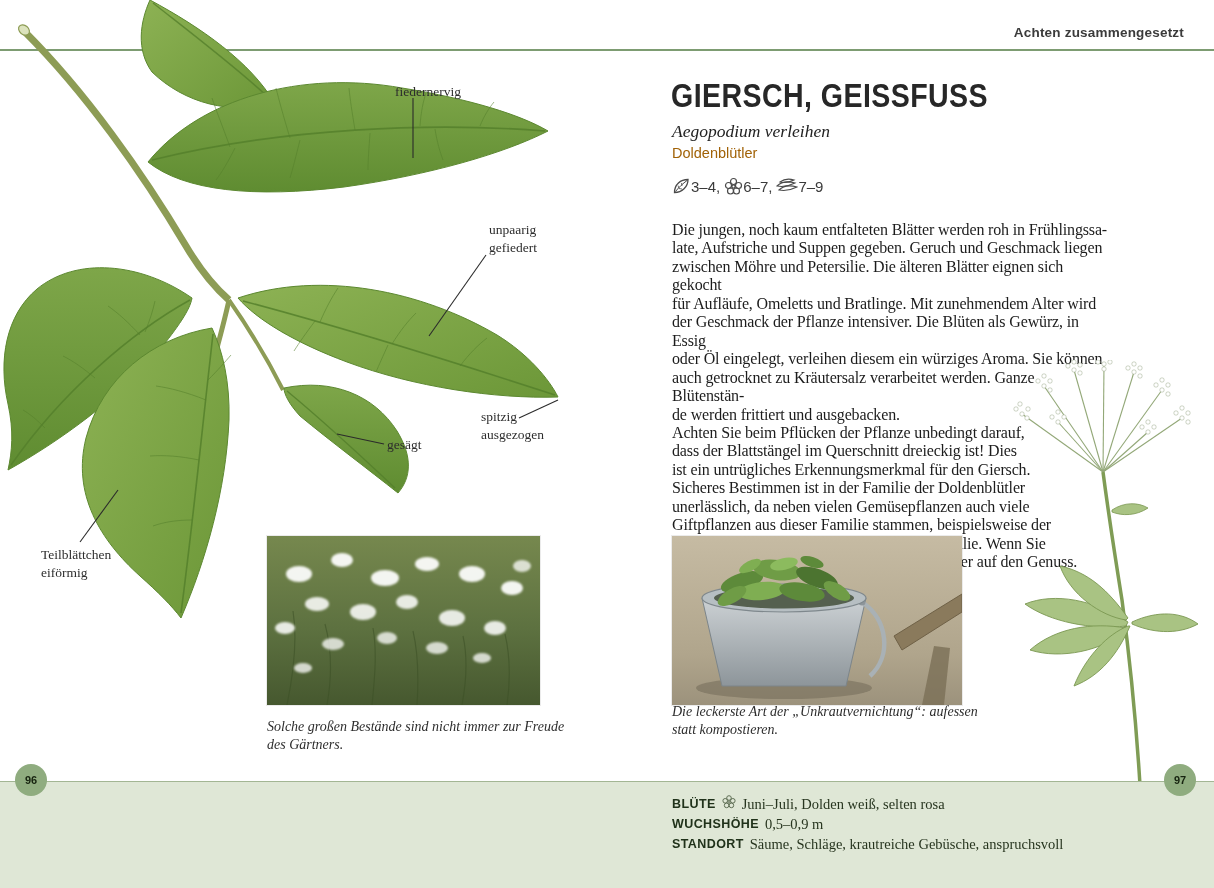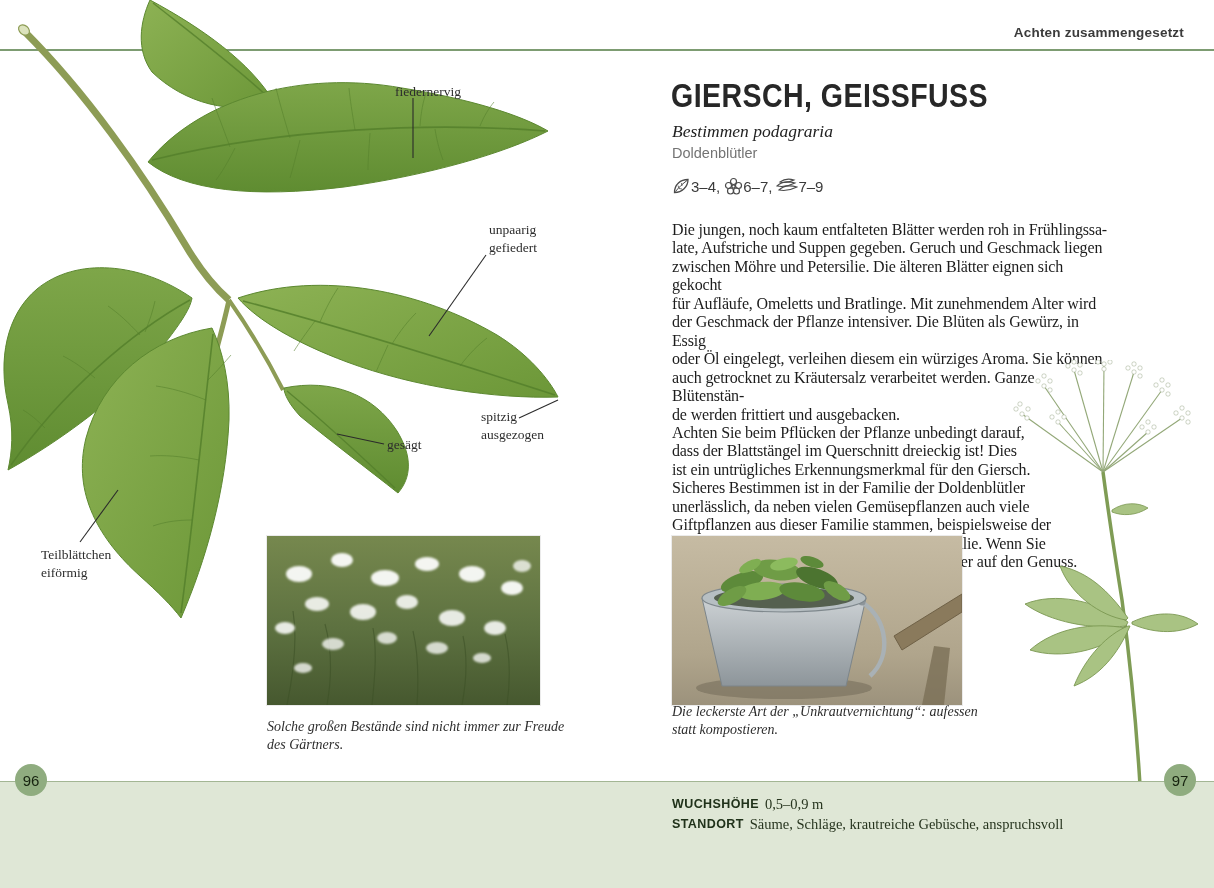--- a/index.html
+++ b/index.html
@@ -17,38 +17,38 @@
 
   
   .photo{box-shadow:0 0 0 1px rgba(0,0,0,.08);}
   .caption{font-style:italic;font-size:14px;line-height:18px;color:#2d2d2d;white-space:pre-line;width:310px;}
 
   
   .title{top:76px;left:671px;font-family:"Liberation Sans",sans-serif;font-weight:bold;
     font-size:34px;line-height:38px;color:#272727;letter-spacing:.5px;
     transform:scaleX(.84);transform-origin:left top;white-space:nowrap;}
   .species{top:121px;left:672px;font-style:italic;font-size:17.5px;color:#222;}
-  .family{top:145px;left:672px;font-family:"Liberation Sans",sans-serif;font-size:14.5px;color:#737373;}
+  .family{top:145px;left:672px;font-family:"Liberation Sans",sans-serif;font-size:14.5px;color:#a16207;}
   .harvest-row{top:176px;left:671px;font-family:"Liberation Sans",sans-serif;font-size:15px;color:#3a3a3a;
     display:flex;align-items:center;gap:0;}
   .harvest-row svg{display:block;}
   .body-text{top:221px;left:672px;width:436px;font-size:16px;line-height:18.45px;
     letter-spacing:-.15px;color:#1c1c1c;white-space:pre-line;}
 
   
   .band{top:781px;left:0;width:1214px;height:107px;background:#dfe7d6;border-top:1px solid #a3b694;}
   .band-content{position:absolute;left:672px;top:12px;font-size:14.5px;color:#22301c;}
   .band-row{height:20px;display:flex;align-items:center;gap:6px;white-space:nowrap;}
   .band-label{font-family:"Liberation Sans",sans-serif;font-weight:bold;font-size:12.5px;
     letter-spacing:.4px;color:#20321a;}
   .band-value{font-family:"Liberation Serif",serif;font-size:14.5px;color:#27351f;}
 
   .page-circle{width:32px;height:32px;border-radius:50%;background:#8fac7f;
     display:flex;align-items:center;justify-content:center;
-    font-family:"Liberation Sans",sans-serif;font-weight:normal;font-size:15px;color:#16230f;}
+    font-family:"Liberation Sans",sans-serif;font-weight:bold;font-size:11px;color:#16230f;}
 </style>
 </head>
 <body>
 
 <div class="page">
 
   <div class="abs section-label">Achten zusammengesetzt</div>
   <div class="abs header-rule"></div>
 
   <svg class="abs" style="left:0;top:0" width="610" height="700" viewBox="0 0 610 700">
@@ -178,21 +178,21 @@
           <ellipse cx="215" cy="122" rx="9" ry="5"></ellipse>
         <ellipse cx="36" cy="132" rx="9" ry="5"></ellipse>
           <ellipse cx="255" cy="30" rx="9" ry="6"></ellipse>
         </g>
     </g>
   </svg>
   <div class="abs caption" style="left:267px;top:718px">Solche großen Bestände sind nicht immer zur Freude
 des Gärtners.</div>
 
   <div class="abs title">GIERSCH, GEISSFUSS</div>
-  <div class="abs species">Bestimmen podagraria</div>
+  <div class="abs species">Aegopodium verleihen</div>
   <div class="abs family">Doldenblütler</div>
 
   <div class="abs harvest-row">
     <span>
       <svg width="20" height="20" viewBox="0 0 20 20" fill="none" stroke="#4a4a4a" stroke-width="1.3">
         <path d="M3.5,16.5 C3.5,8.5 9.5,3.5 17,3.5 C17,11 11,16.5 3.5,16.5 Z"></path>
         <path d="M4.5,15.5 C8,11 12,7.5 16,4.5" stroke-width="1"></path>
         <path d="M8,12.5 L7,9.5 M11,10 L10.5,7 M8,12.5 L11,13" stroke-width=".8"></path>
       </svg>
       </span>
@@ -354,20 +354,33 @@
       <path d="M 126,268 C 92,262 55,268 30,290 C 62,300 102,290 125,272 Z"></path>
       <path d="M 128,258 C 108,230 88,212 60,206 C 70,234 100,256 126,260 Z"></path>
       <path d="M 130,266 C 118,294 100,316 74,326 C 86,296 108,274 128,266 Z"></path>
       <path d="M 132,262 C 158,250 182,252 198,264 C 176,276 150,272 132,264 Z"></path>
     </g>
   </svg>
 
   <div class="abs band">
     <div class="band-content">
       <div class="band-row">
+        <span class="band-label">BLÜTE</span>
+        <span>
+          <svg width="14" height="14" viewBox="0 0 14 14" fill="none" stroke="#5f6f55" stroke-width="1">
+            <circle cx="7" cy="3" r="2.3"></circle>
+              <circle cx="10.8" cy="5.8" r="2.3"></circle>
+              <circle cx="9.4" cy="10.4" r="2.3"></circle>
+            <circle cx="4.6" cy="10.4" r="2.3"></circle>
+              <circle cx="3.2" cy="5.8" r="2.3"></circle>
+              <circle cx="7" cy="7" r="1.2"></circle>
+          </svg></span>
+        <span class="band-value">Juni–Juli, Dolden weiß, selten rosa</span>
+      </div>
+      <div class="band-row">
         <span class="band-label">WUCHSHÖHE</span>
         <span class="band-value">0,5–0,9 m</span>
       </div>
       <div class="band-row">
         <span class="band-label">STANDORT</span>
         <span class="band-value">Säume, Schläge, krautreiche Gebüsche, anspruchsvoll</span>
       </div>
     </div>
   </div>
 

